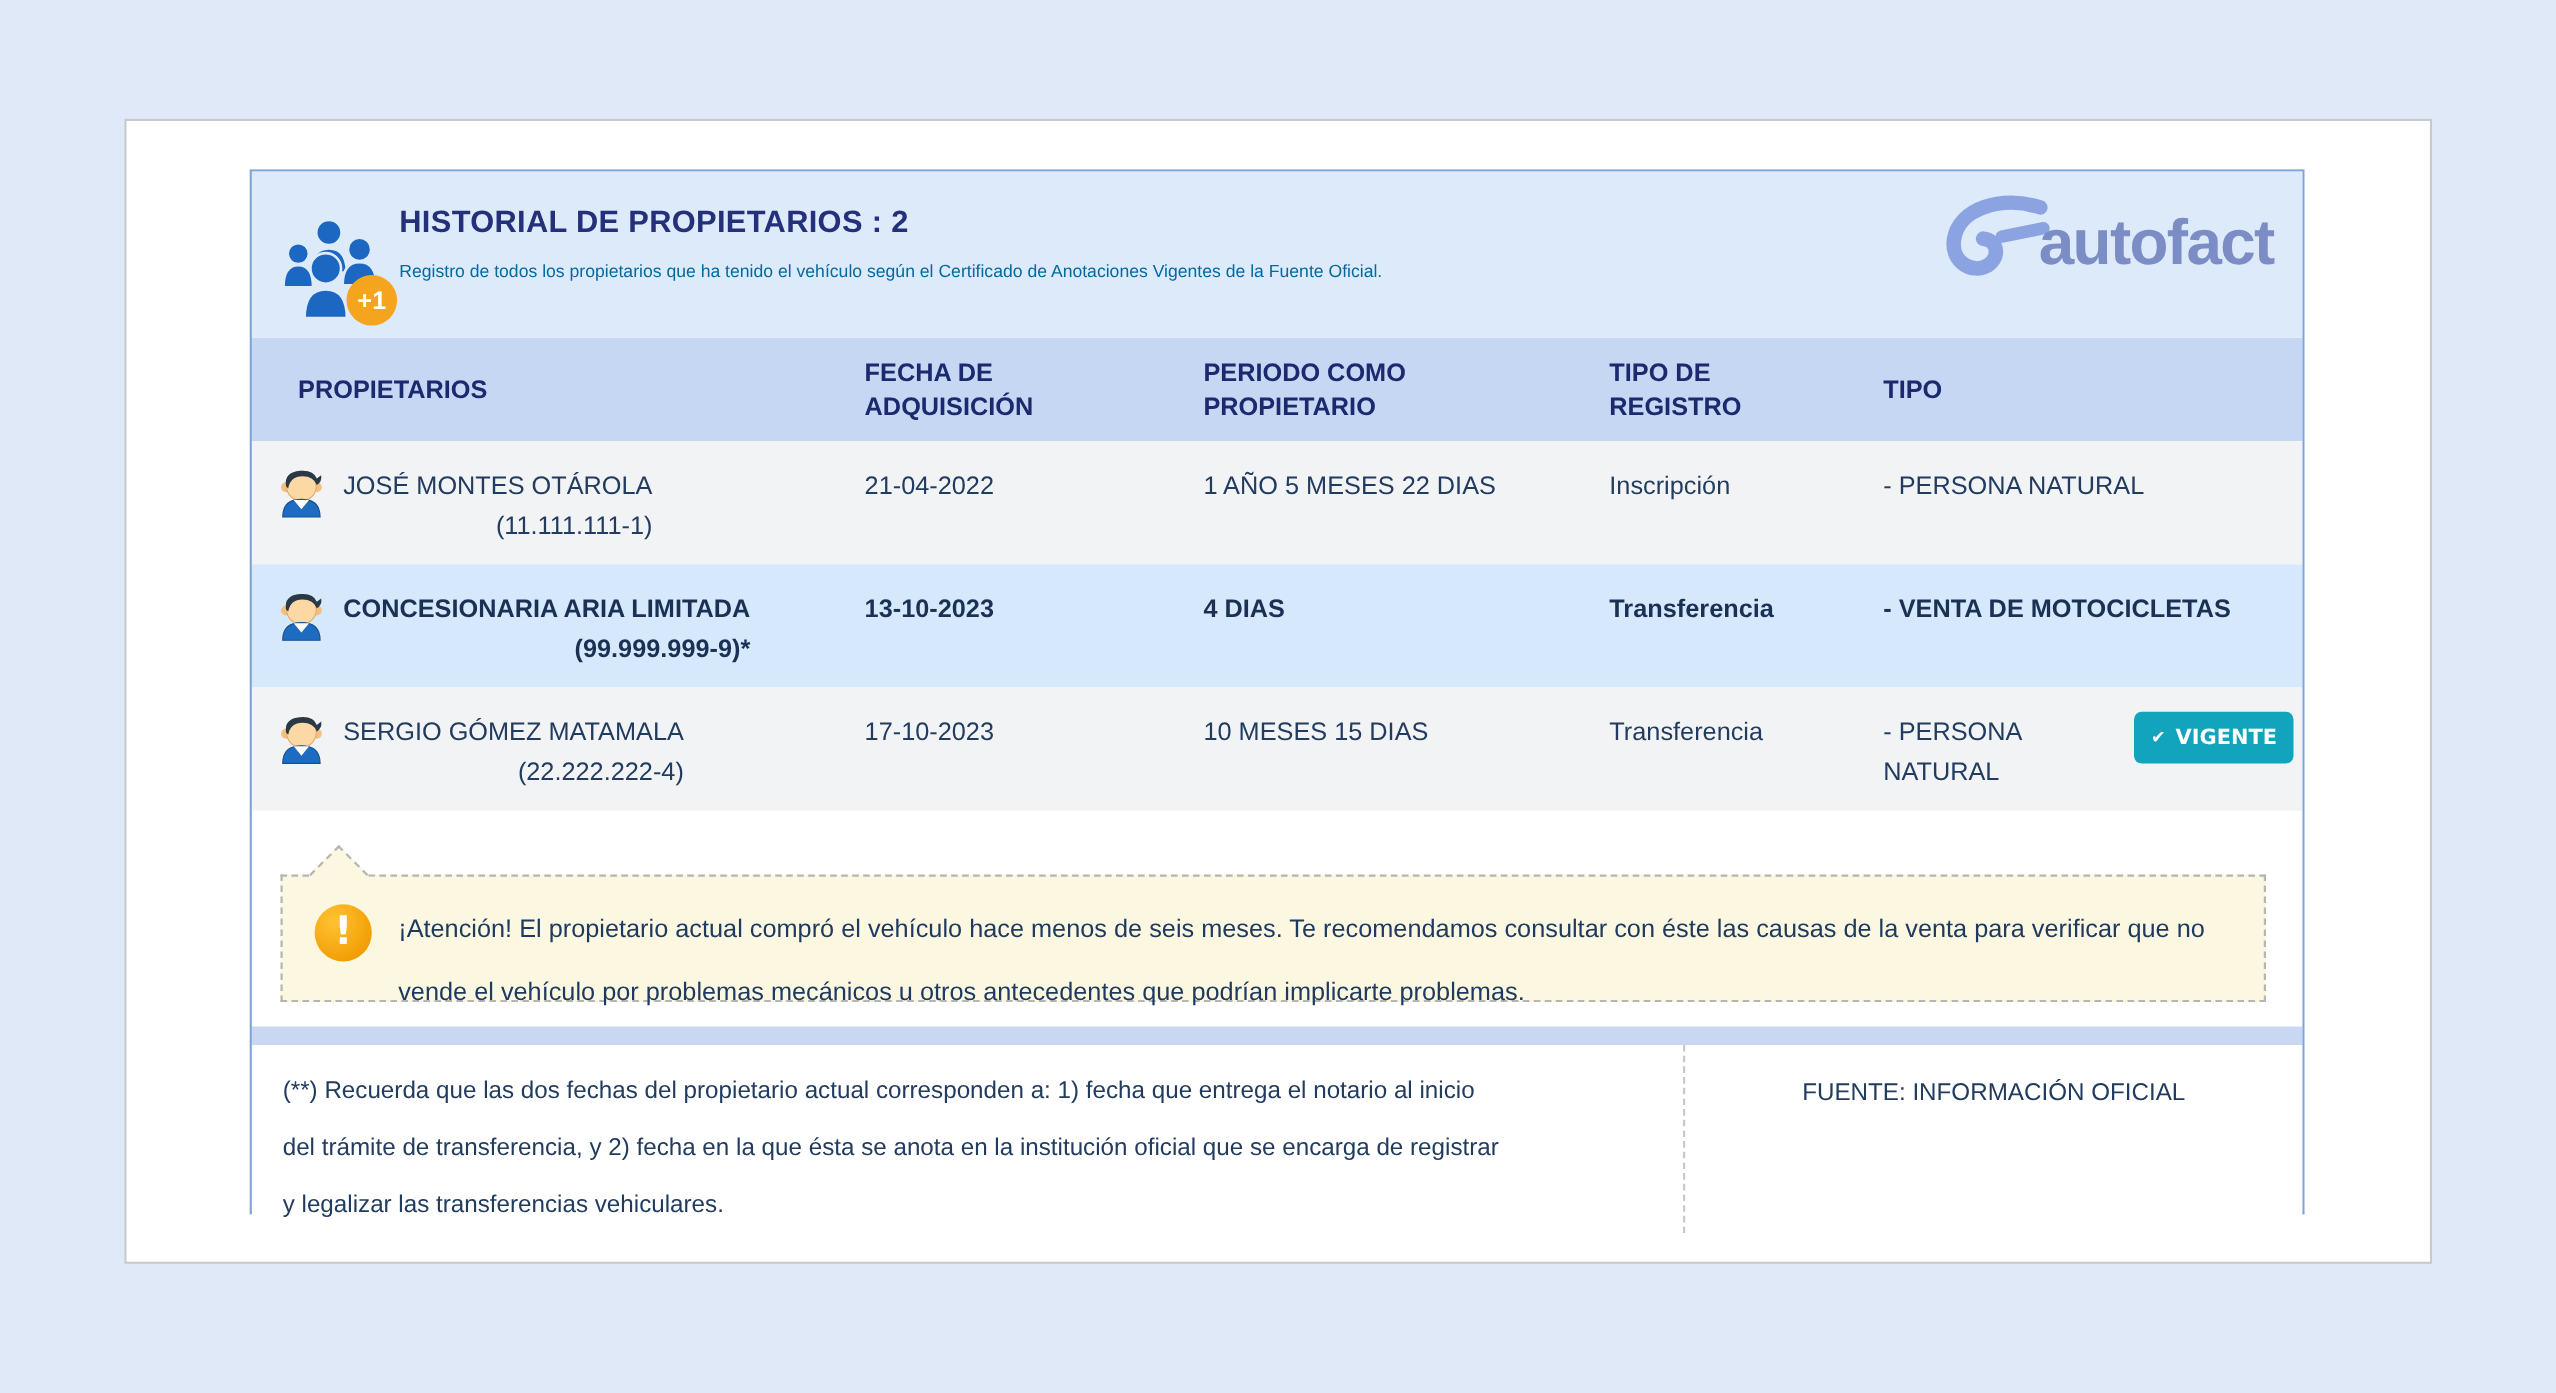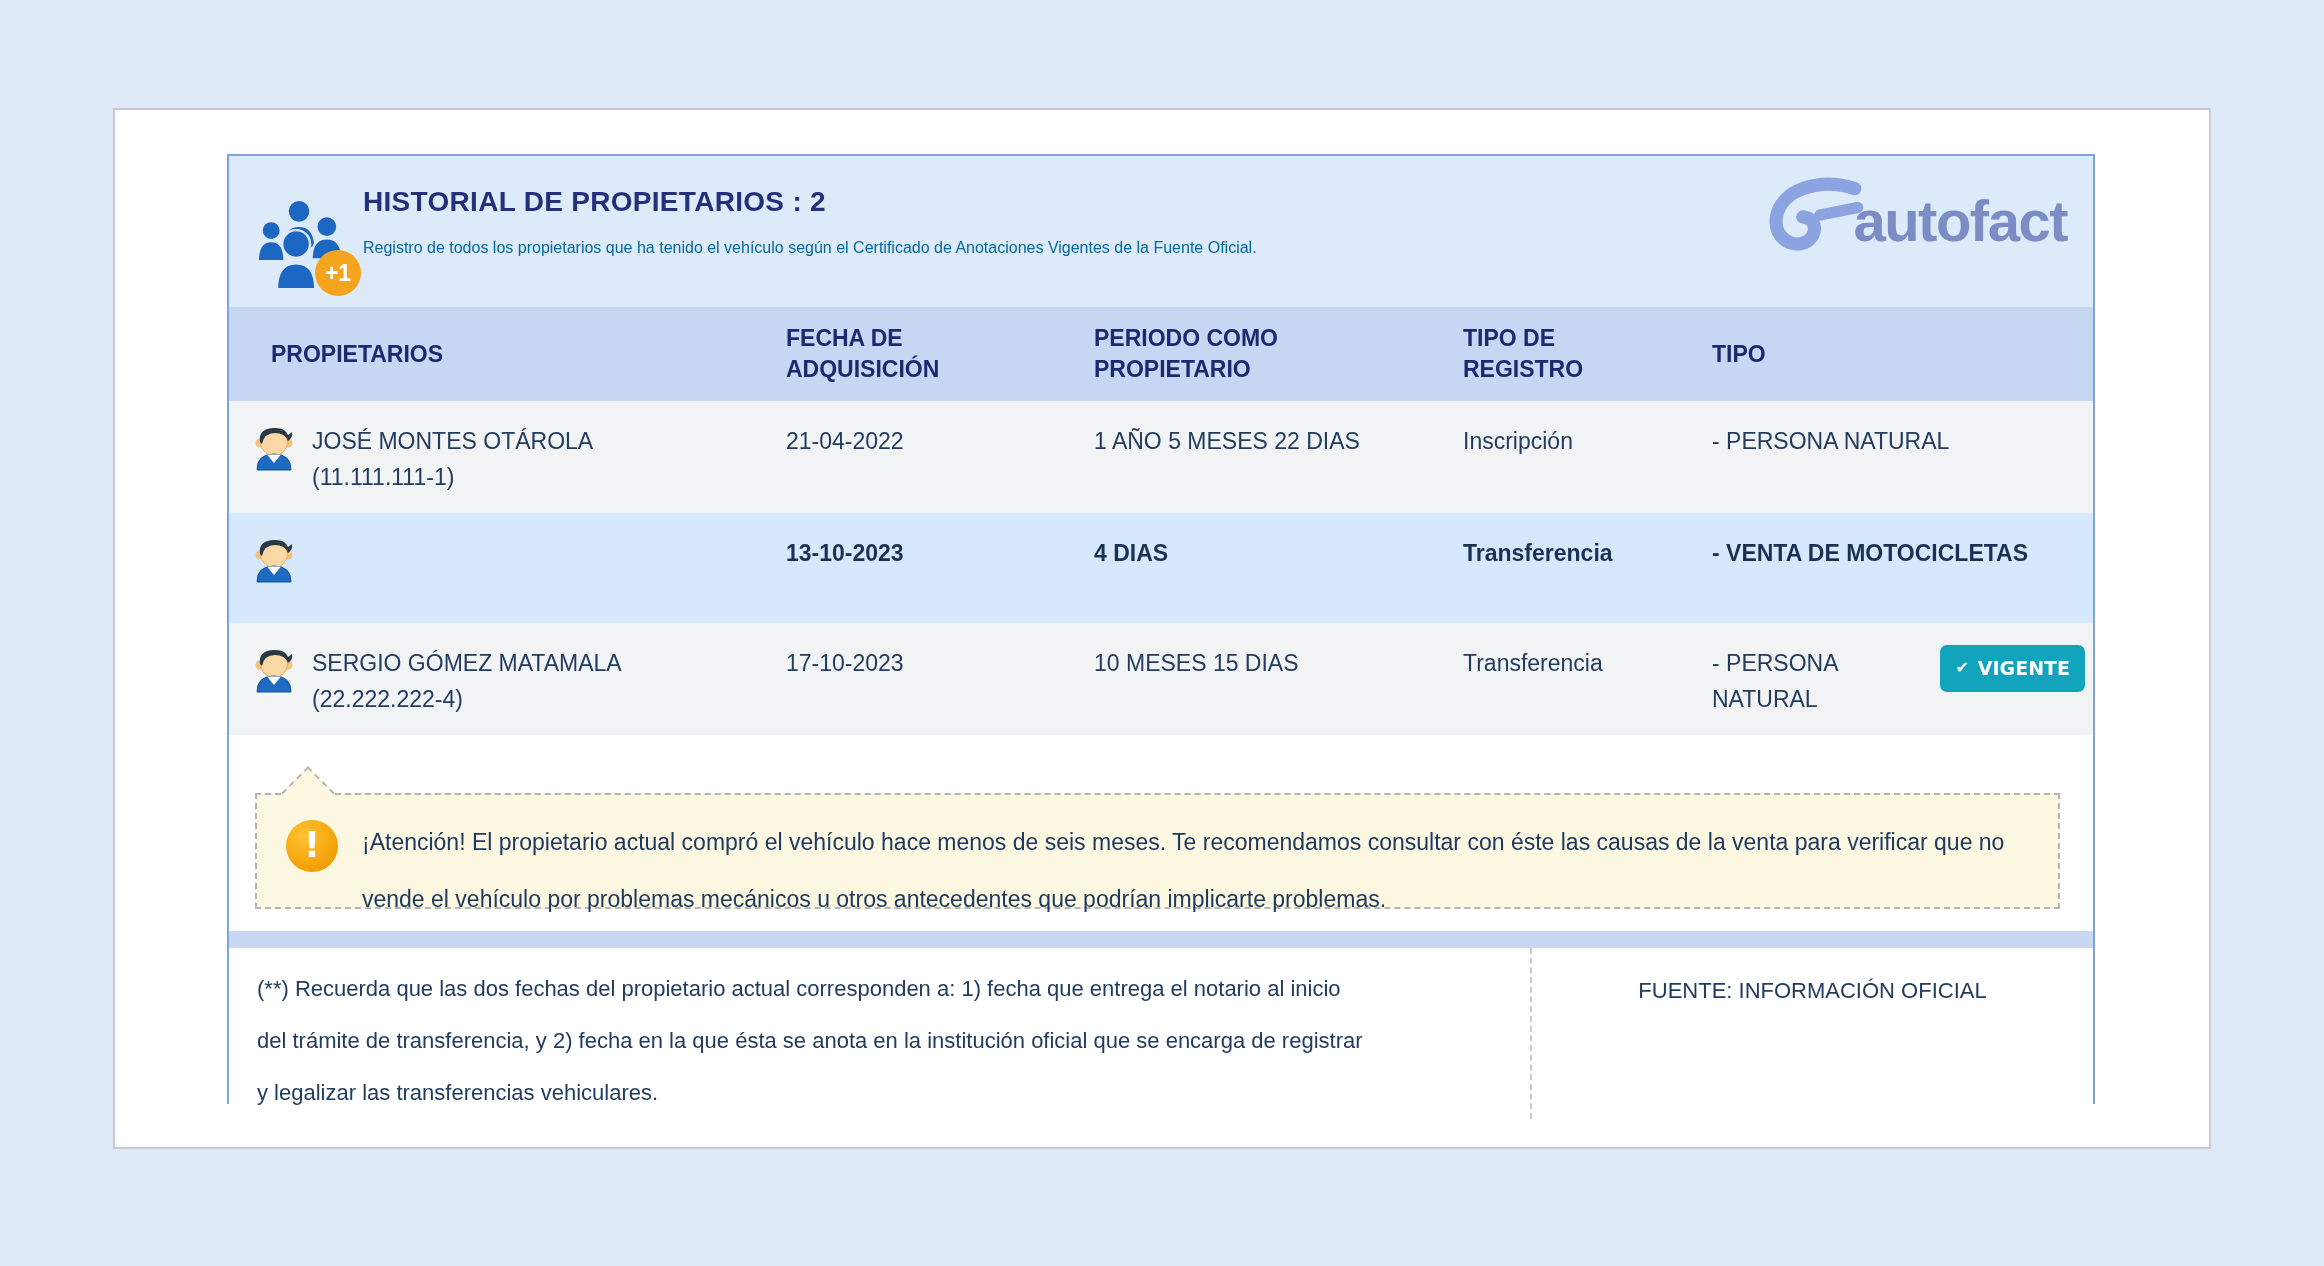--- a/index.html
+++ b/index.html
@@ -69,21 +69,21 @@
   .row {
     display: grid;
     grid-template-columns: 557px 308px 369px 249px auto;
     background: #f2f3f5;
     min-height: 106px;
     padding: 22px 0 18px;
     font-size: 23px; line-height: 36px; color: #223c5f;
   }
   .row.hl { background: #d6e9fc; min-height: 110px; }
   .row.hl .cell, .row.hl .nm, .row.hl .rut { font-weight: bold; color: #1a3154; }
-  .c1 { display: flex; padding-left: 21px; gap: 14px; }
+  .c1 { display: flex; padding-left: 21px; gap: 14px; text-align: right; }
   .avatar { flex: 0 0 auto; margin-top: 0; }
   .c5 { display: flex; justify-content: space-between; align-items: flex-start; padding-right: 8px; }
   .badge {
     background: #12a4bc; color: #ffffff;
     border-radius: 7px; padding: 5px 15px 6px;
     font-size: 19px; font-weight: bold;
     display: inline-flex; align-items: center; gap: 9px;
     font-family: "DejaVu Sans", "Liberation Sans", sans-serif;
   }
   .badge .chk { font-size: 16px; }
@@ -203,20 +203,24 @@
           <span class="avatar">
             <svg viewBox="0 0 48 48" width="48" height="48">
               <circle cx="10" cy="20" r="4.5" fill="#f2c17f"></circle>
               <circle cx="38" cy="20" r="4.5" fill="#f2c17f"></circle>
               <circle cx="24" cy="19" r="13.5" fill="#fcd9a4" stroke="#e3aa66" stroke-width="1"></circle>
               <path d="M10 19 Q8 6 23 5 Q35 4 38 12 L42 9 Q43 15 38 18 Q35 10 25 10 Q14 10 12 21 Z" fill="#2b3947"></path>
               <path d="M7 47 Q7 31 24 31 Q41 31 41 47 Z" fill="#1d6cc2" stroke="#155091" stroke-width="1"></path>
               <path d="M17 31.5 L24 40 L31 31.5 Z" fill="#ffffff"></path>
             </svg>
           </span>
+          <div class="who">
+            <div class="nm">CONCESIONARIA ARIA LIMITADA</div>
+            <div class="rut">(99.999.999-9)*</div>
+          </div>
         </div>
         <div class="cell c2">13-10-2023</div>
         <div class="cell c3">4 DIAS</div>
         <div class="cell c4">Transferencia</div>
         <div class="c5">
           <span class="cell">- VENTA DE MOTOCICLETAS</span>
 
         </div>
       </div>
 

